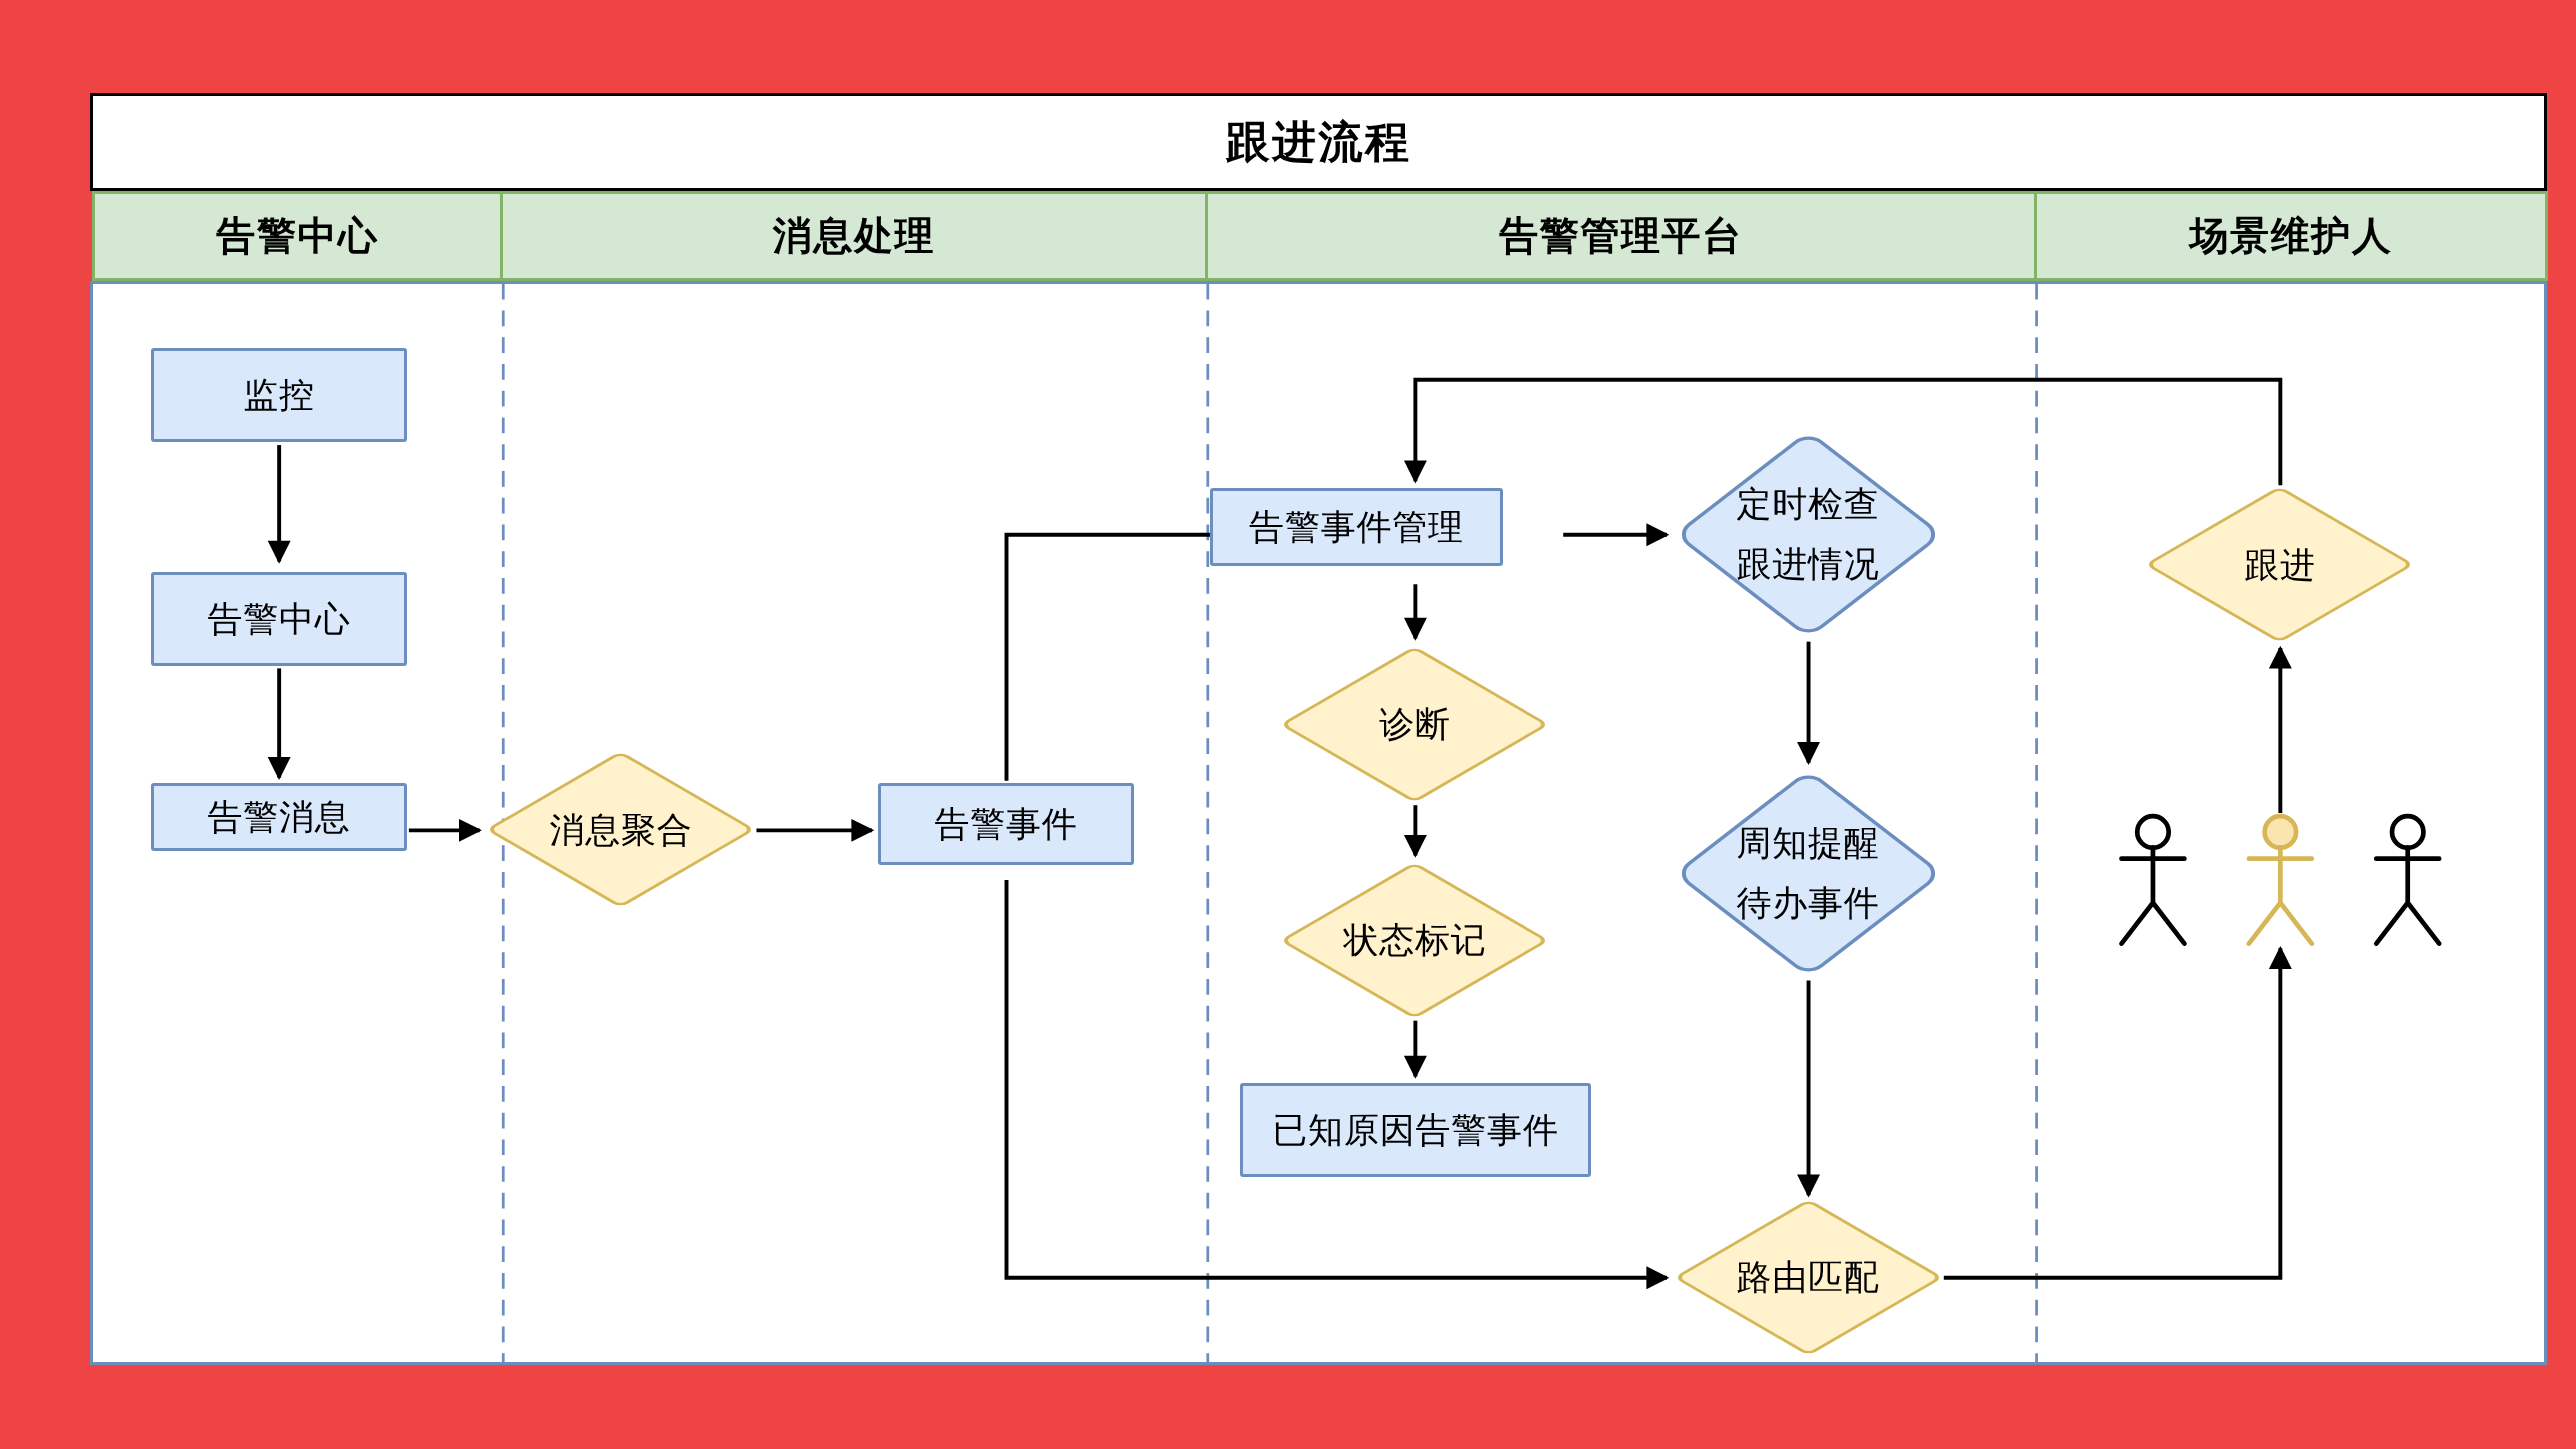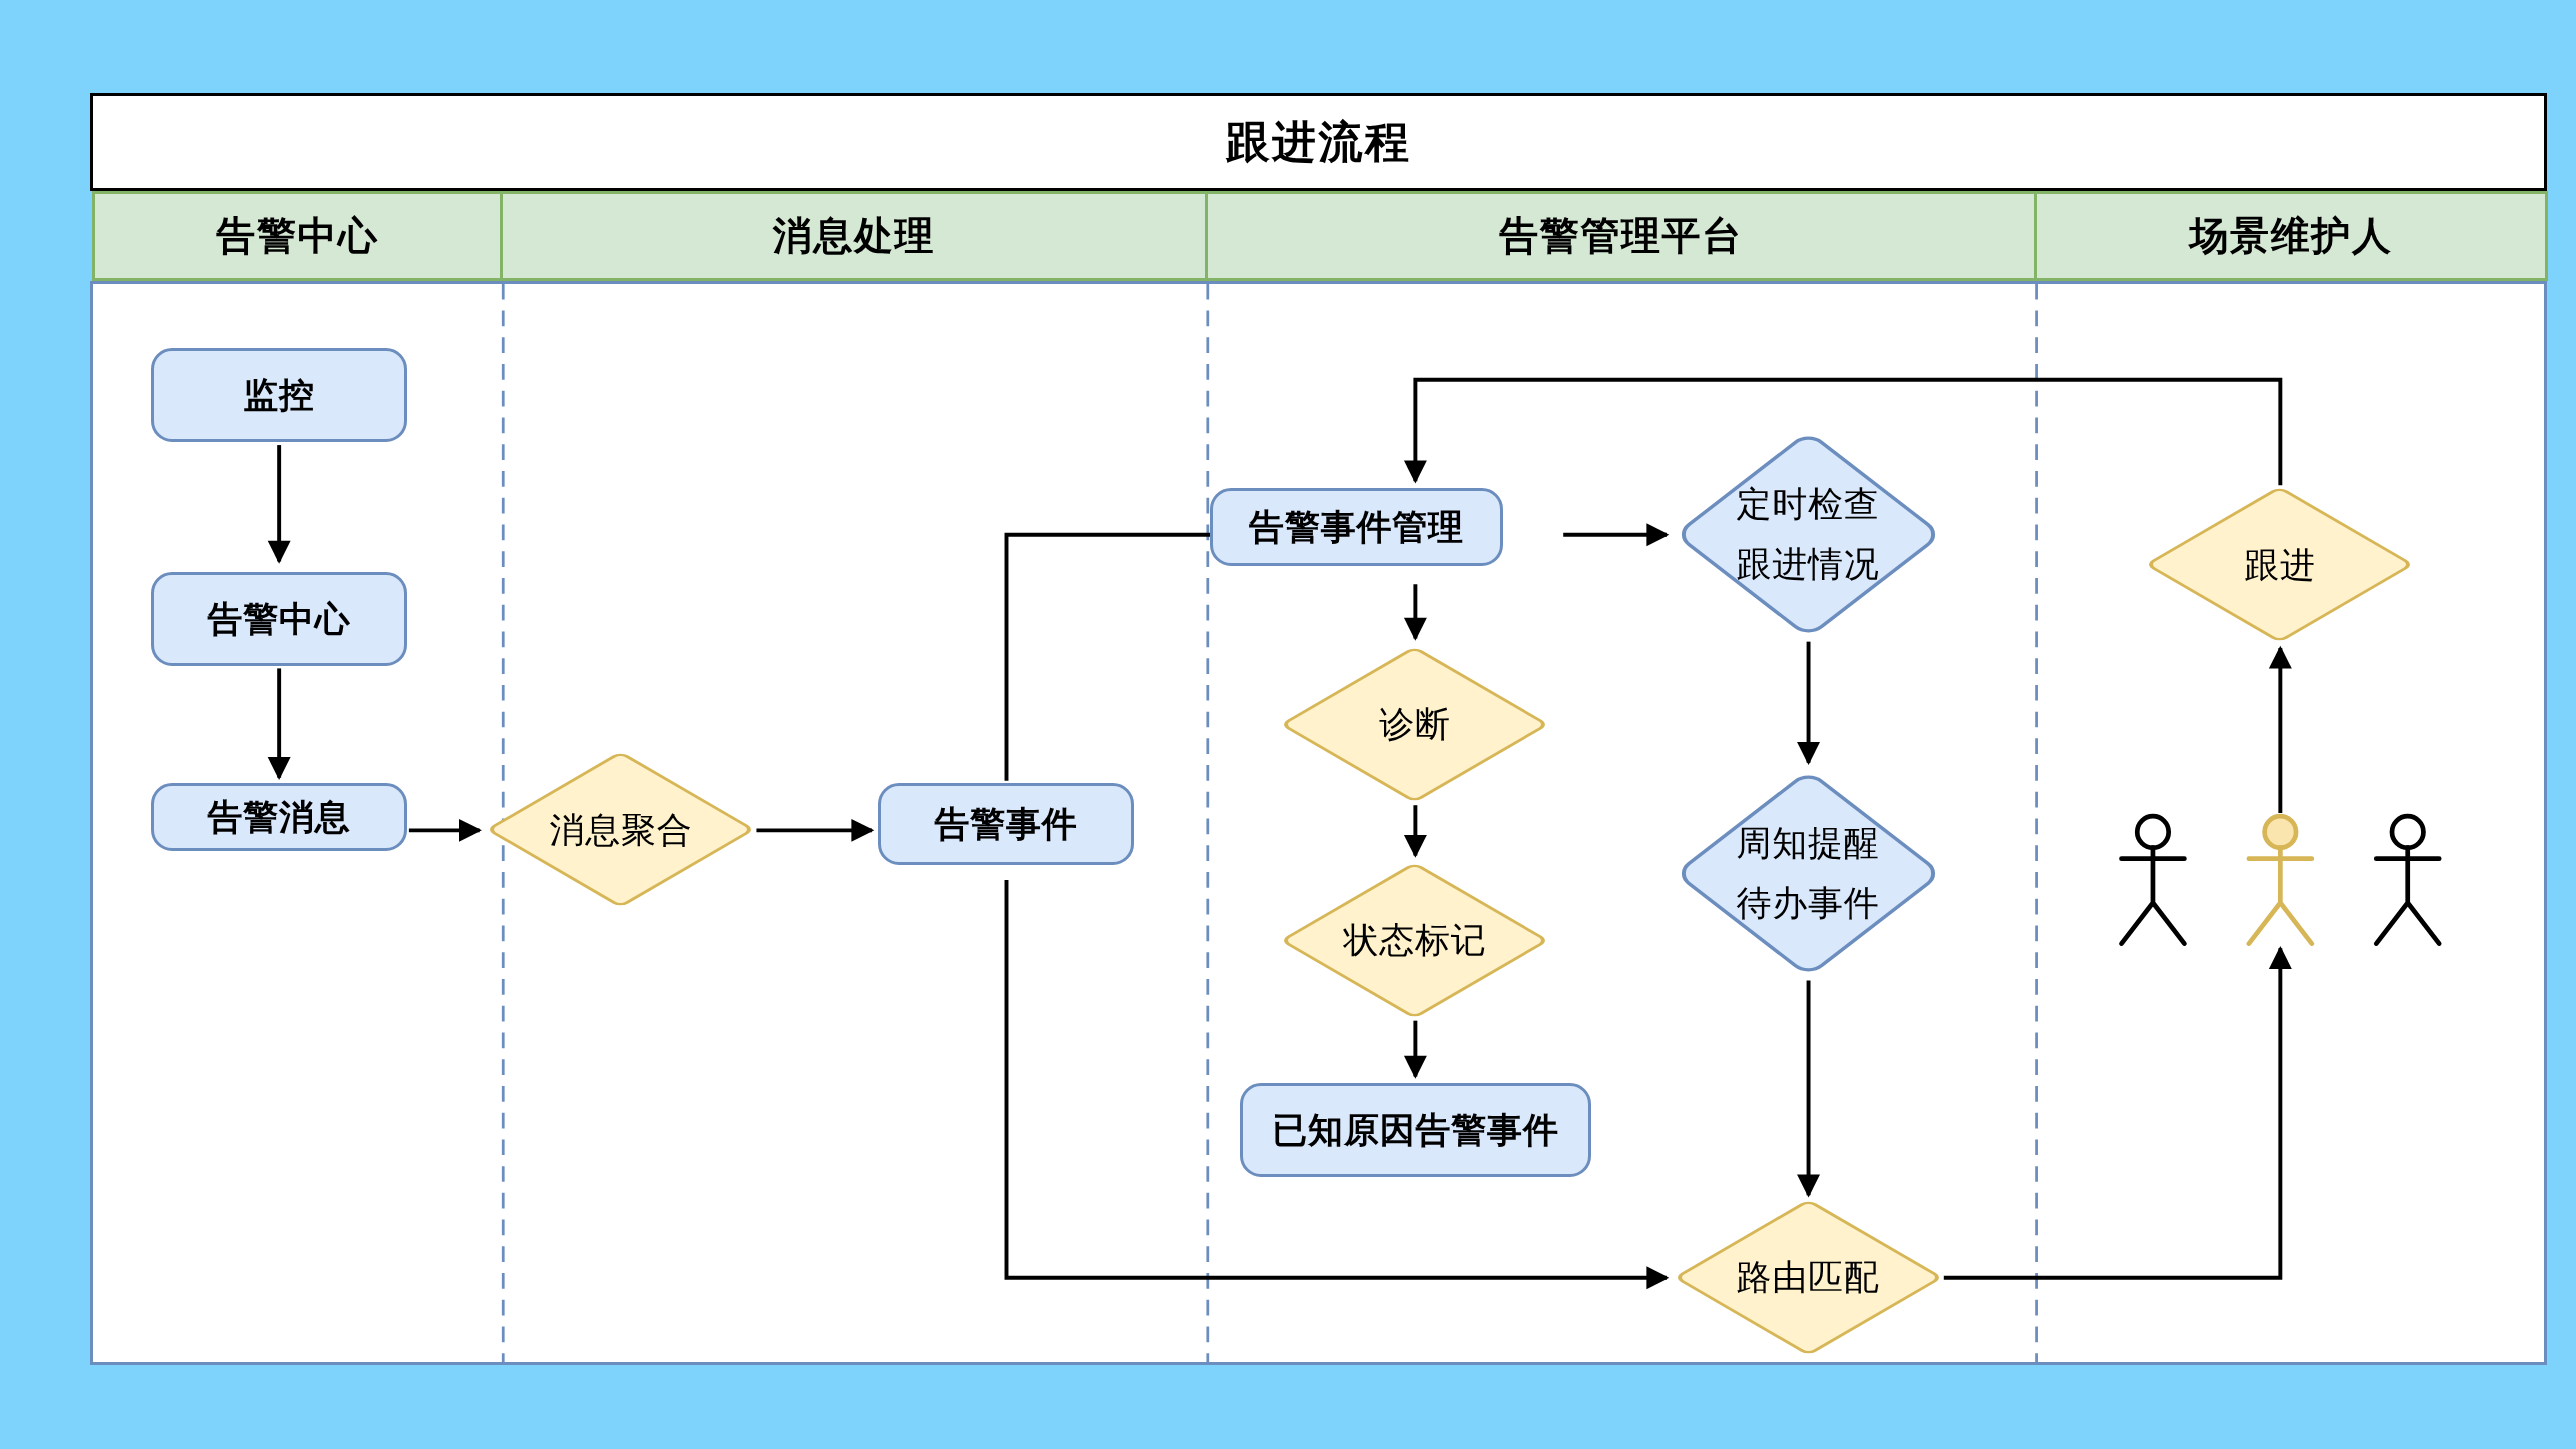--- a/index.html
+++ b/index.html
@@ -1,17 +1,17 @@
 <!DOCTYPE html>
 <html style="font-size:12.6px"><head>
 <meta charset="utf-8">
 <style>
   html,body{margin:0;padding:0;background:#ffffff;}
   #canvas{
-    position:relative;width:2576px;height:1450px;background:#7dd3fc;
+    position:relative;width:2576px;height:1450px;background:#ef4444;
     font-family:"Liberation Sans",sans-serif;color:#000;overflow:hidden;
   }
   
   .title-box{
     position:absolute;left:90px;top:93px;width:2457px;height:98px;
     box-sizing:border-box;border:3.9px solid #000;background:#fff;
     display:flex;align-items:center;justify-content:center;
     font-size:44px;font-weight:600;letter-spacing:2.4px;
   }
   .hdr{
@@ -23,22 +23,22 @@
   .hdr.first{border-left:3.1px solid #82b366;}
   .main-area{
     position:absolute;left:90px;top:281px;width:2457px;height:1084px;
     box-sizing:border-box;border:3.1px solid #6c8ebf;background:#fff;
   }
   
   #wires{position:absolute;left:0;top:0;width:2576px;height:1450px;}
   
   .node{
     position:absolute;box-sizing:border-box;background:#dae8fc;border:3.9px solid #6c8ebf;
-    border-radius:21px;display:flex;align-items:center;justify-content:center;
-    font-size:35px;font-weight:700;letter-spacing:0.8px;white-space:nowrap;
+    border-radius:3px;display:flex;align-items:center;justify-content:center;
+    font-size:35px;font-weight:400;letter-spacing:0.8px;white-space:nowrap;
   }
   .diamond{position:absolute;width:191px;height:191px;box-sizing:border-box;}
   .diamond.yellow{
     background:#fff2cc;border:4.7px solid #d6b656;border-radius:11px;
     transform:scale(1,.5814) rotate(45deg);
   }
   .diamond.blue{
     background:#dae8fc;border:4.7px solid #6c8ebf;border-radius:20.4px;
     transform:scale(1,.7733) rotate(45deg);
   }

